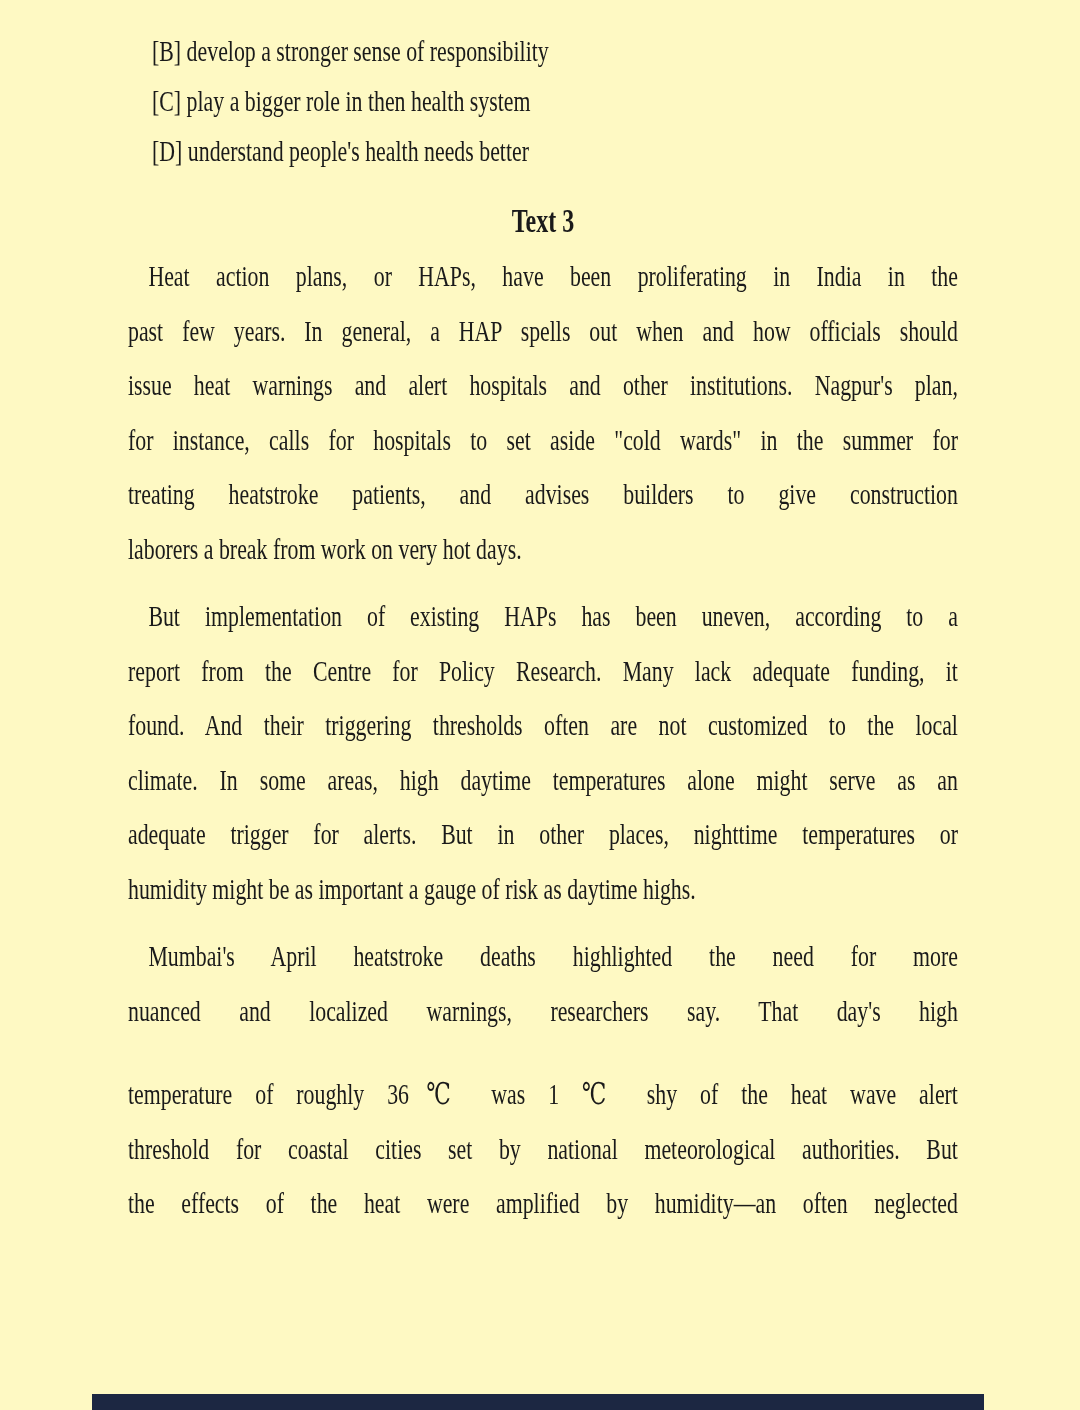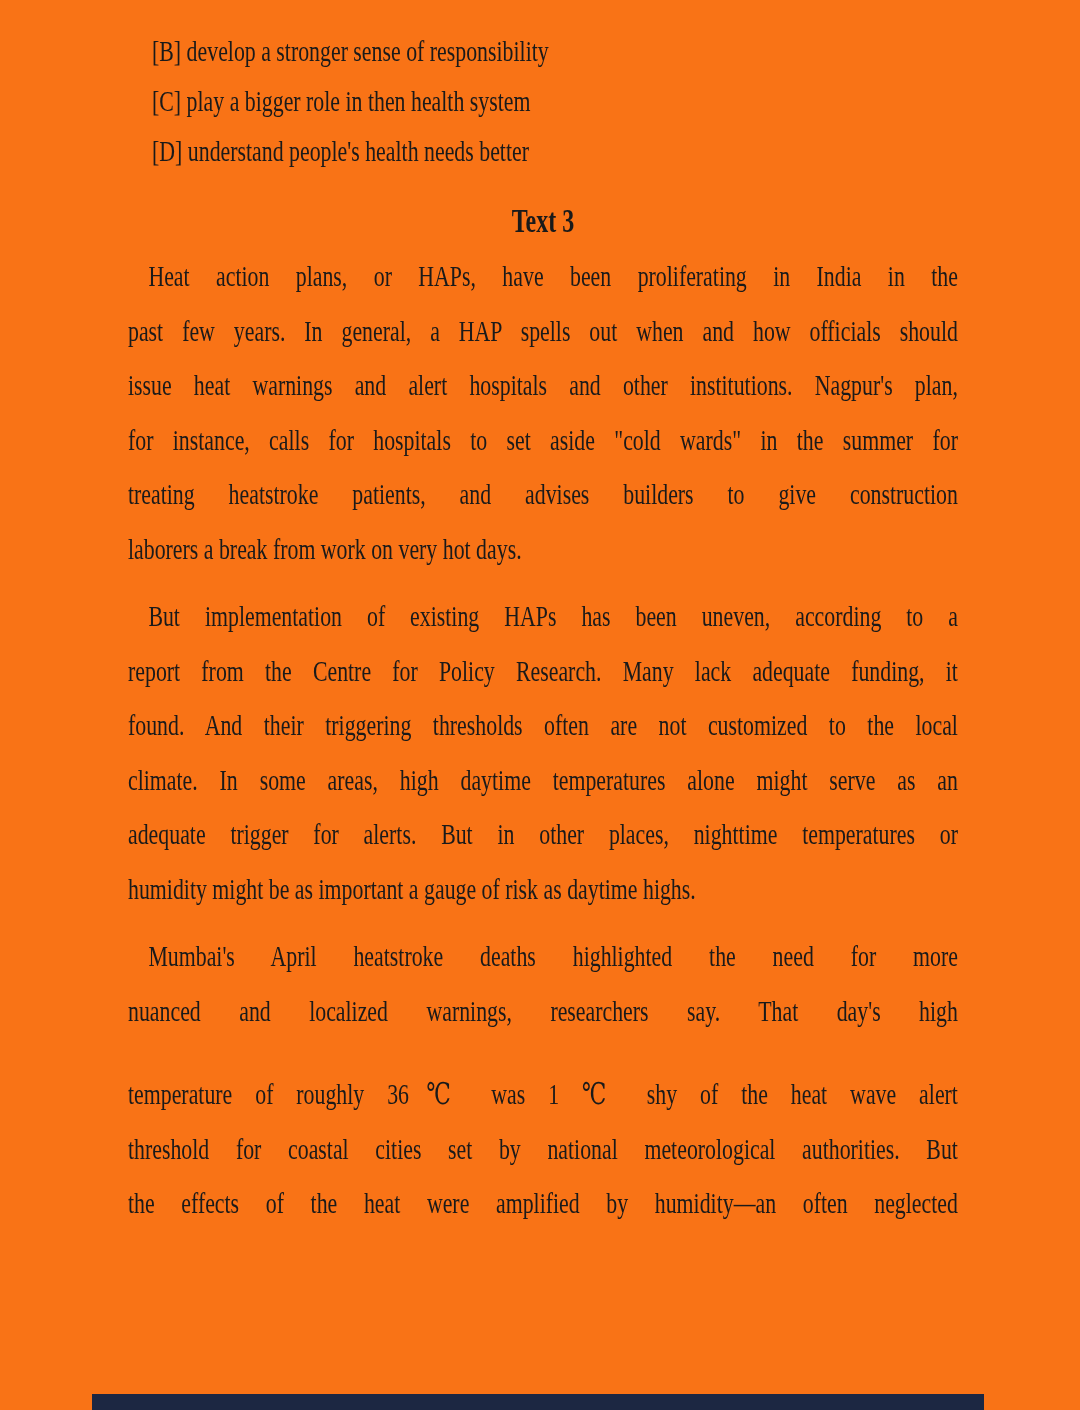--- a/index.html
+++ b/index.html
@@ -57,21 +57,21 @@
     position: absolute;
     left: 92px;
     top: 1394px;
     width: 892px;
     height: 16px;
   }
 </style>
 </head>
 <body>
 
-<div class="page" style="background-color: #f97316; padding-left: 28px;">
+<div class="page" style="background-color: #fef9c3; padding-left: 28px;">
 
   <div class="textblock" style="color: rgb(26, 26, 26);">
 
     <div class="options">
       <div class="opt">[B] develop a stronger sense of responsibility</div>
       <div class="opt">[C] play a bigger role in then health system</div>
       <div class="opt">[D] understand people's health needs better</div>
     </div>
 
     <div class="heading">Text 3</div>

